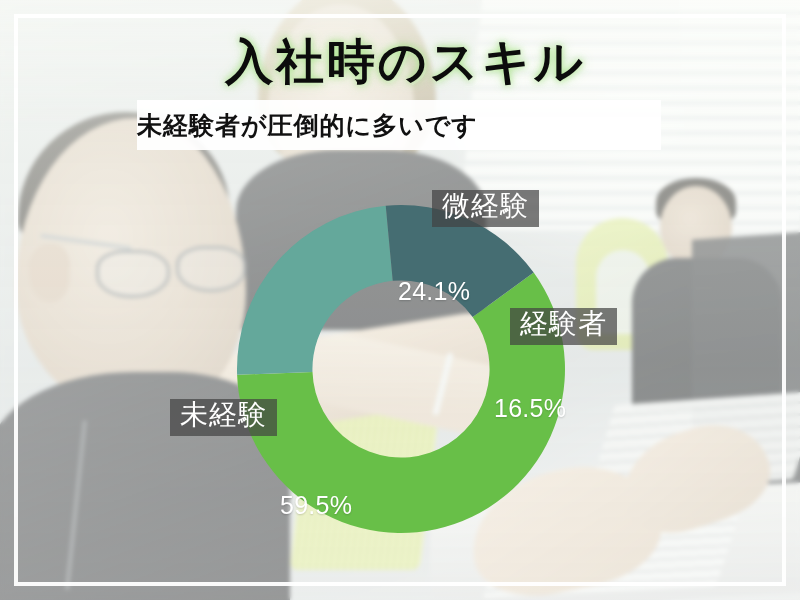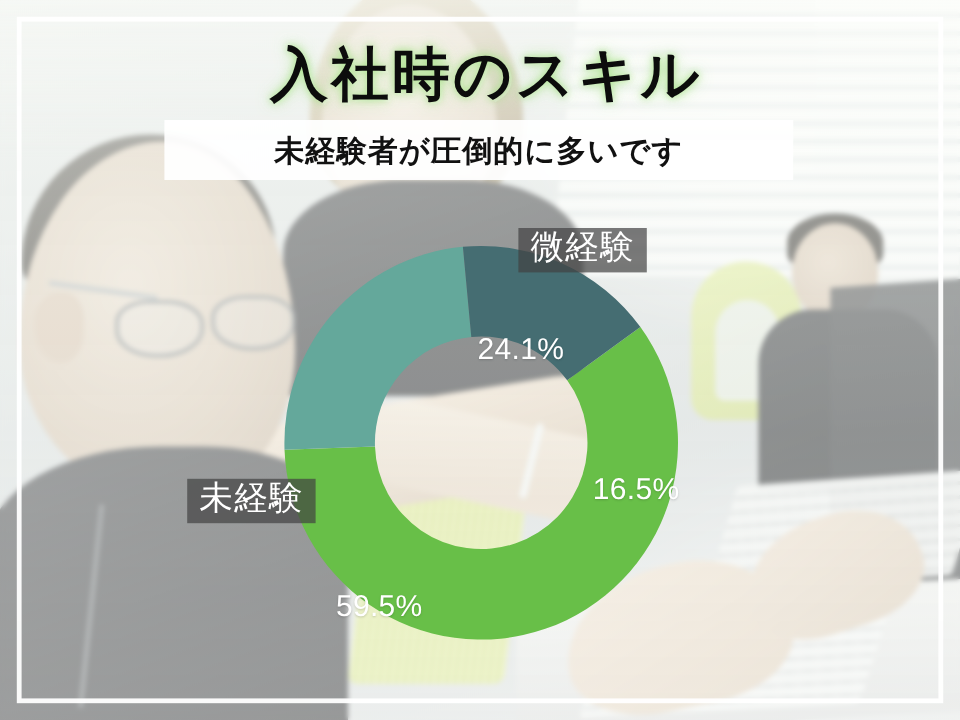--- a/index.html
+++ b/index.html
@@ -250,21 +250,21 @@
        0 0 12px rgba(170,225,140,.8),
        2px 2px 0 rgba(255,255,255,.35);
   }
 
   .subtitle-band{
     position:absolute;
     left:137px; top:100px;
     width:524px; height:50px;
     background:rgba(255,255,255,.93);
     z-index:30;
-    display:flex; align-items:center; justify-content:center;font-family:Liberation Serif, serif;
+    display:flex; align-items:center; justify-content:flex-start;font-family:Liberation Serif, serif;
   }
   .subtitle{
     font-size:25px;
     font-weight:bold;
     letter-spacing:.04em;
     color:#111111;
   }
 
   
   .chart{
@@ -299,21 +299,21 @@
     color:#ffffff;
     font-size:28px;
     font-weight:normal;
     letter-spacing:.04em;
     padding:0 10px 6px 10px;
     white-space:nowrap;
     line-height:1.12;
   }
   .cat-mi   { left:432px; top:190px; }
   .cat-keik { left:510px; top:308px; }
-  .cat-mike { left:156px; top:399px; }
+  .cat-mike { left:170px; top:399px; }
 </style>
 </head>
 <body>
 
 <div class="slide">
 
   <div class="photo">
     <div class="ph wallRight"></div>
     <div class="ph blinds"></div>
 
@@ -368,16 +368,17 @@
           <path d="M 148.73534419009042 0.711940782539159 A 164 164 0 0 1 296.67878707749145 67.6032186240345 L 235.64654502184538 111.94573805697863 A 88.56 88.56 0 0 0 155.7570858626488 75.82444802257115 Z" fill="#456d72"></path>
         </g>
     </svg>
   </div>
 
   <div class="pct pct-mi">24.1%</div>
   <div class="pct pct-keik">16.5%</div>
   <div class="pct pct-mike">59.5%</div>
 
   <div class="catbox cat-mi">微経験</div>
+  <div class="catbox cat-keik">経験者</div>
   <div class="catbox cat-mike">未経験</div>
 
   <div class="frame"></div>
 </div>
 
 </body></html>

